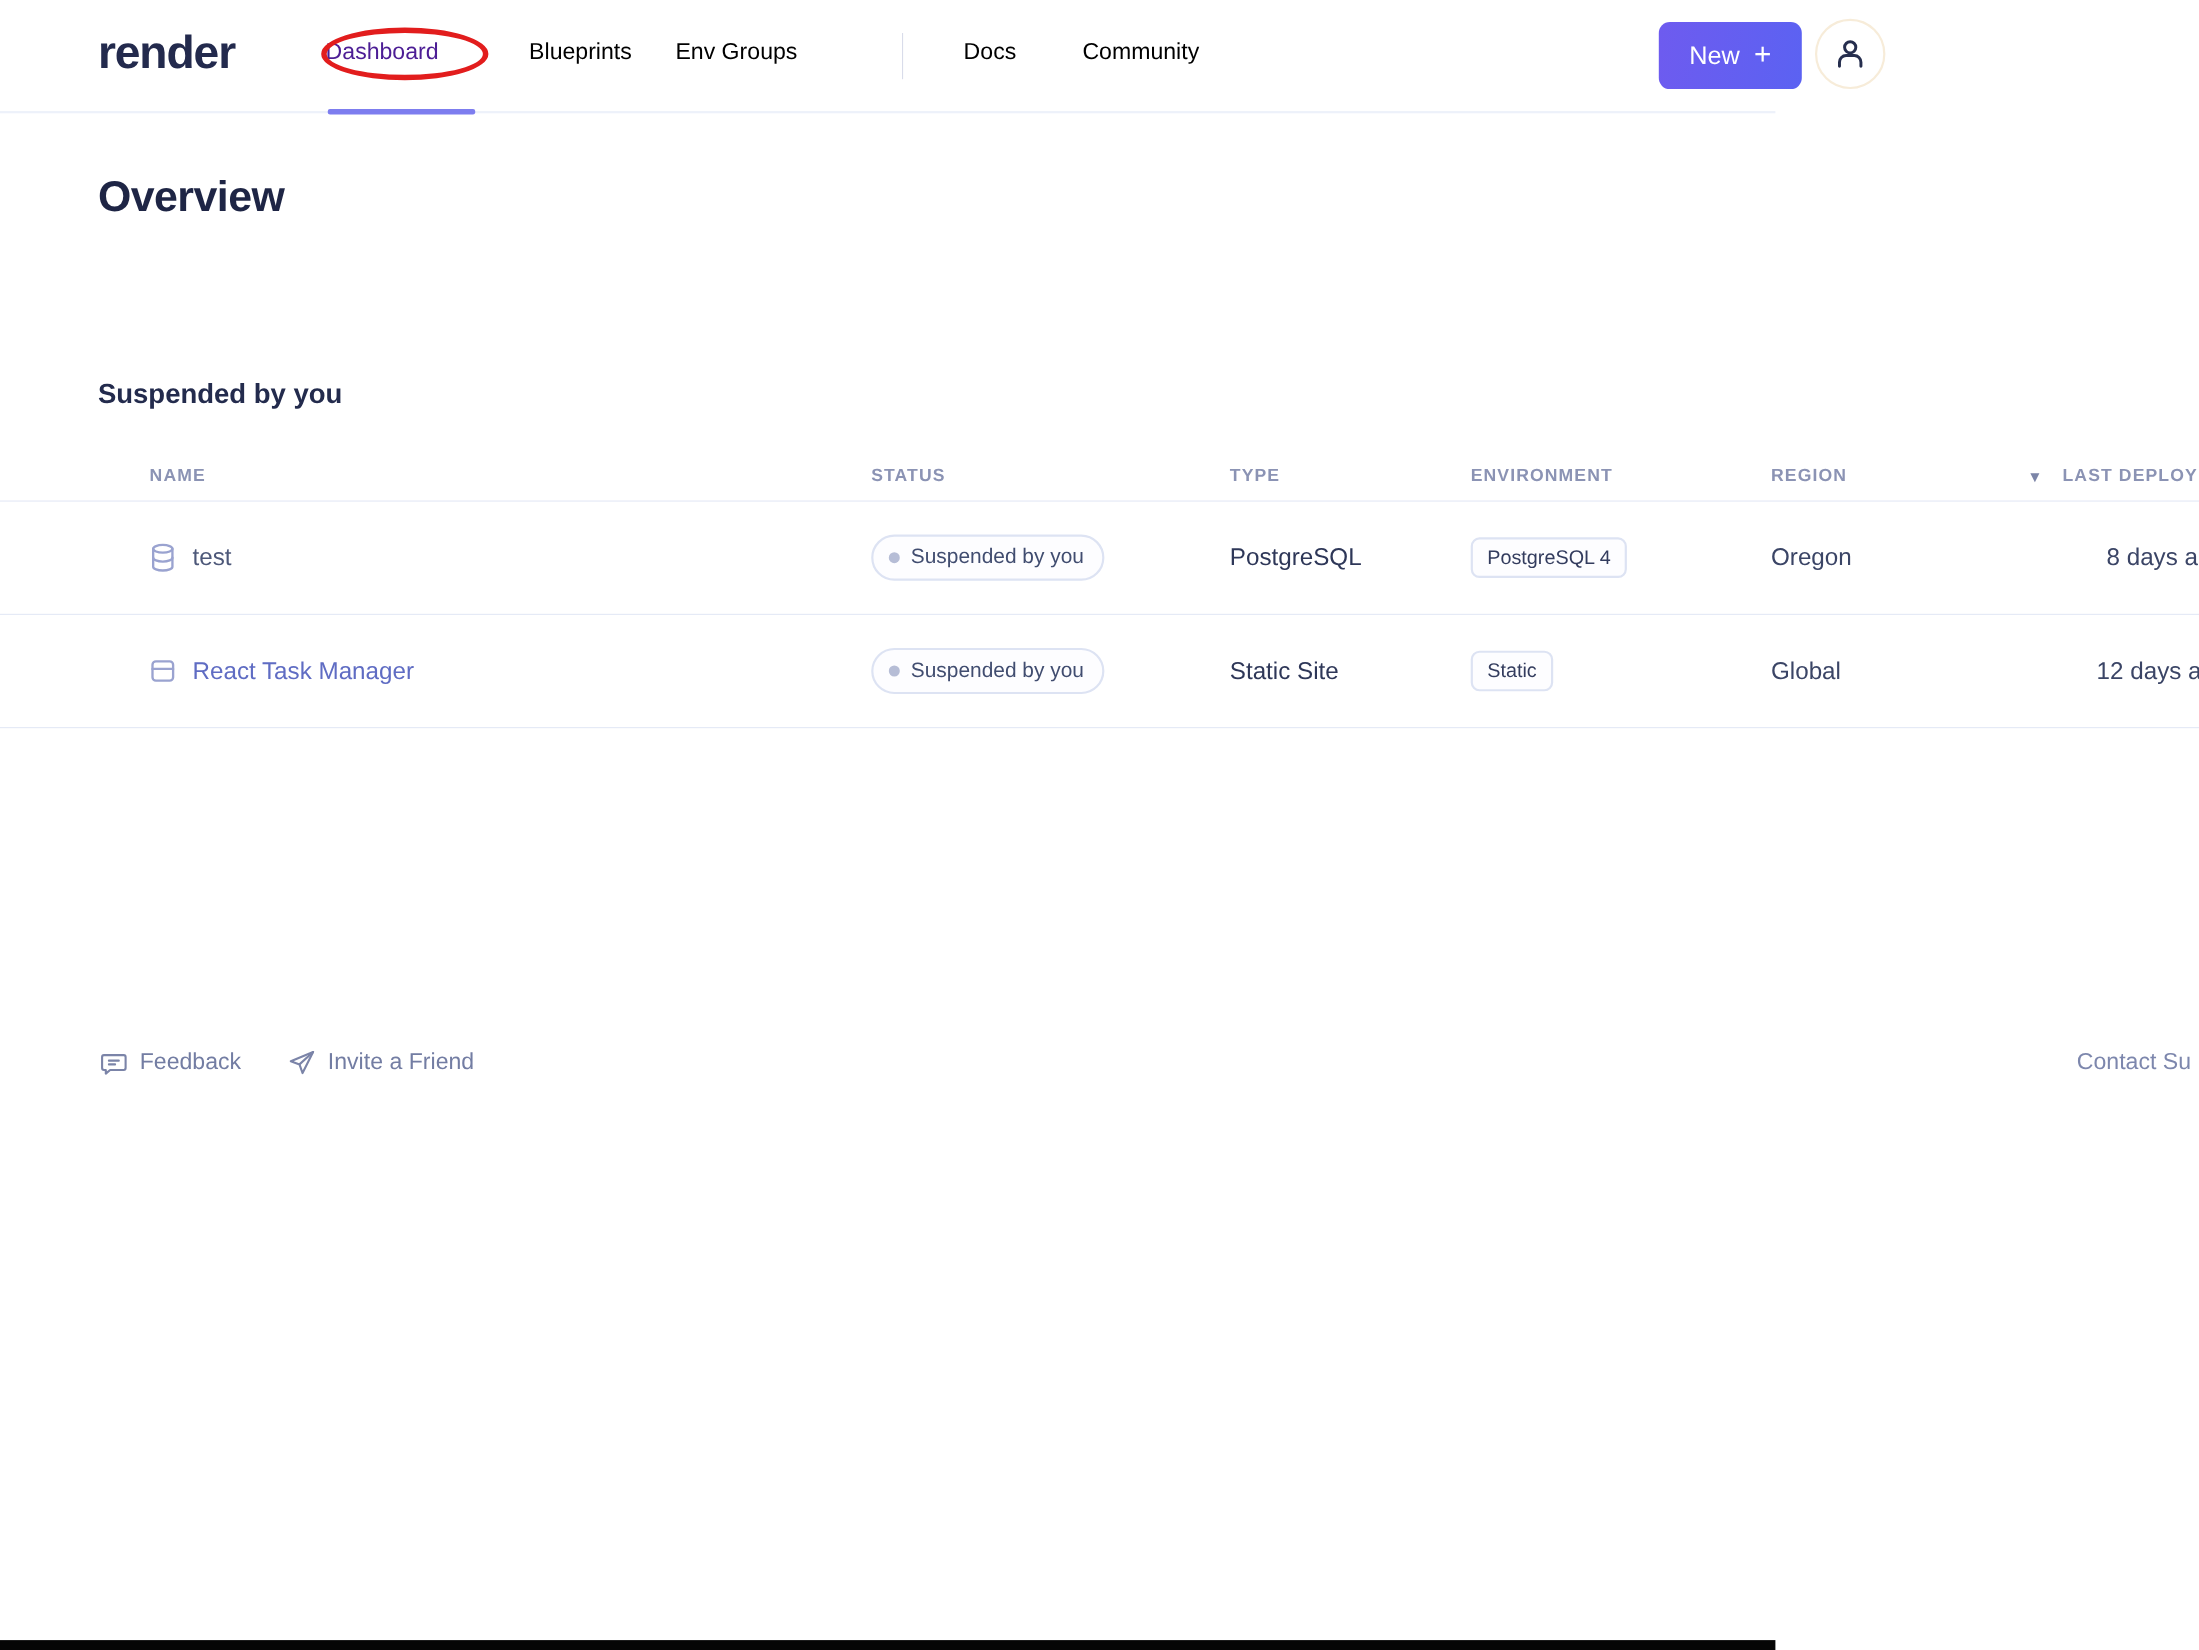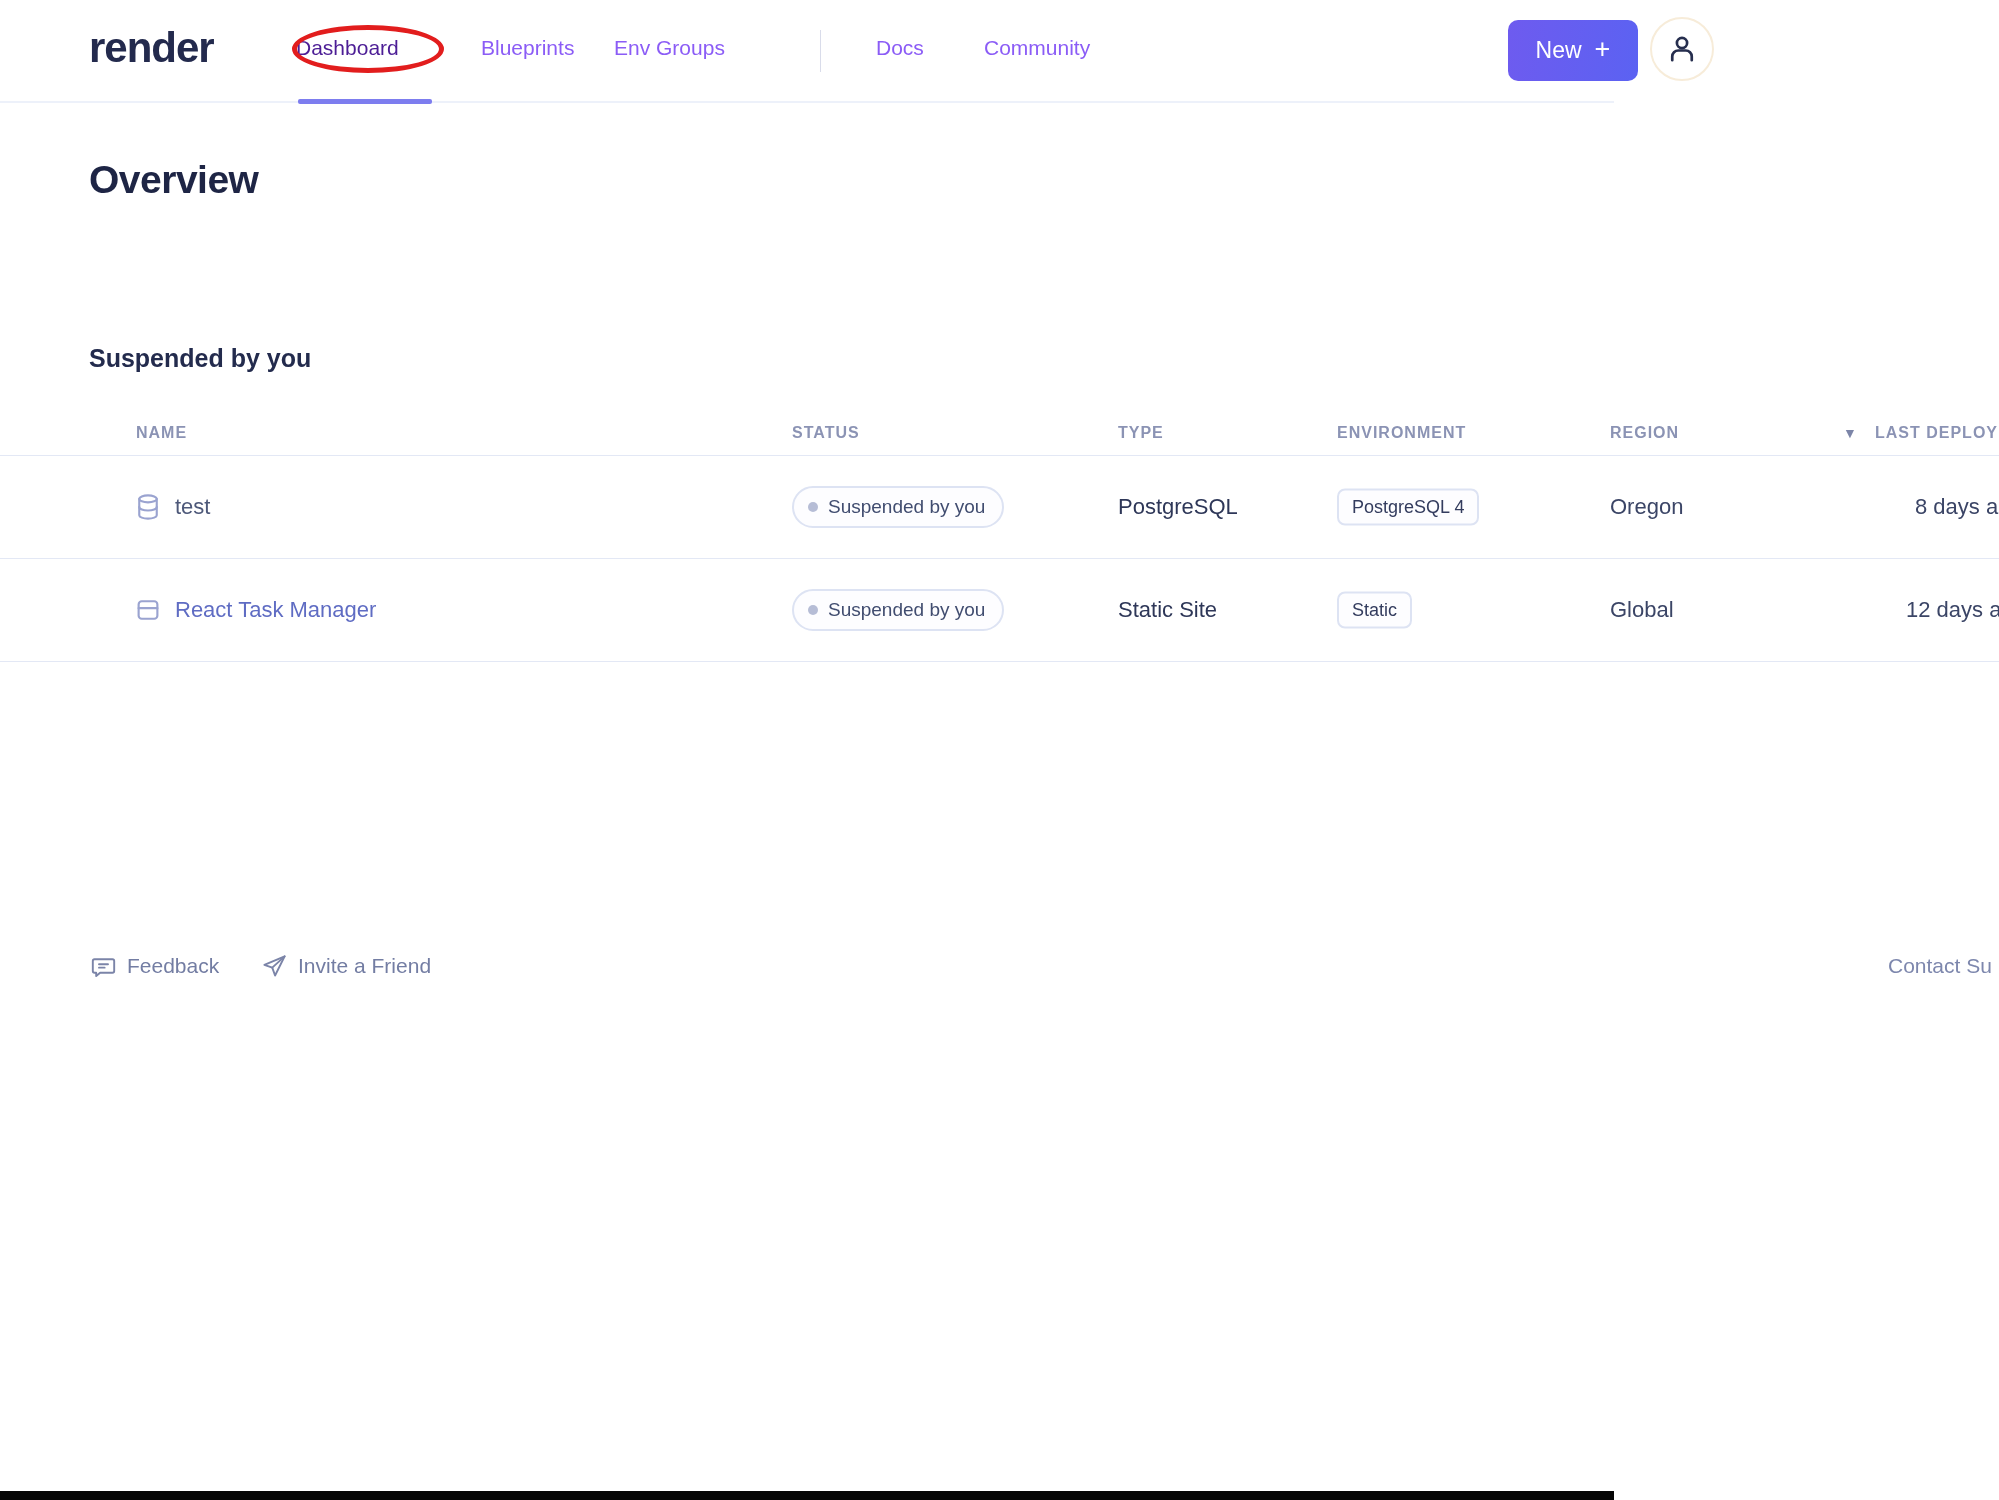--- a/index.html
+++ b/index.html
@@ -5,21 +5,21 @@
   * { margin:0; padding:0; box-sizing:border-box; }
   html,body { width:1999px; height:1500px; overflow:hidden; background:#ffffff;
               font-family:"Liberation Sans", sans-serif; }
   .stage { position:absolute; top:0; left:0; width:1614px; height:1500px; background:#fff; }
 
   
   .topbar { position:absolute; top:0; left:0; width:100%; height:103px; background:#fff;
             border-bottom:2px solid #edf1fa; }
   .logo { position:absolute; left:89px; top:24px; font-size:42px; font-weight:700;
           letter-spacing:-1px; color:#232a4d; cursor:pointer; }
-  .nav-item { position:absolute; top:36px; font-size:21px; font-weight:500; color:#8b5cf6;
+  .nav-item { position:absolute; top:36px; font-size:21px; font-weight:500; color:#000000;
               cursor:pointer; white-space:nowrap; }
   .nav-dashboard  { left:296px; color:#4c1d95; }
   .nav-blueprints { left:481px; }
   .nav-envgroups  { left:614px; }
   .nav-docs       { left:876px; }
   .nav-community  { left:984px; }
   .nav-divider { position:absolute; left:820px; top:30px; width:1px; height:42px; background:#d9dcea; }
   .active-underline { position:absolute; left:298px; top:99px; width:134px; height:5px;
                       background:#7d7def; border-radius:2px; }
   .annotation-ellipse { position:absolute; left:292px; top:25px; width:152px; height:48px;

